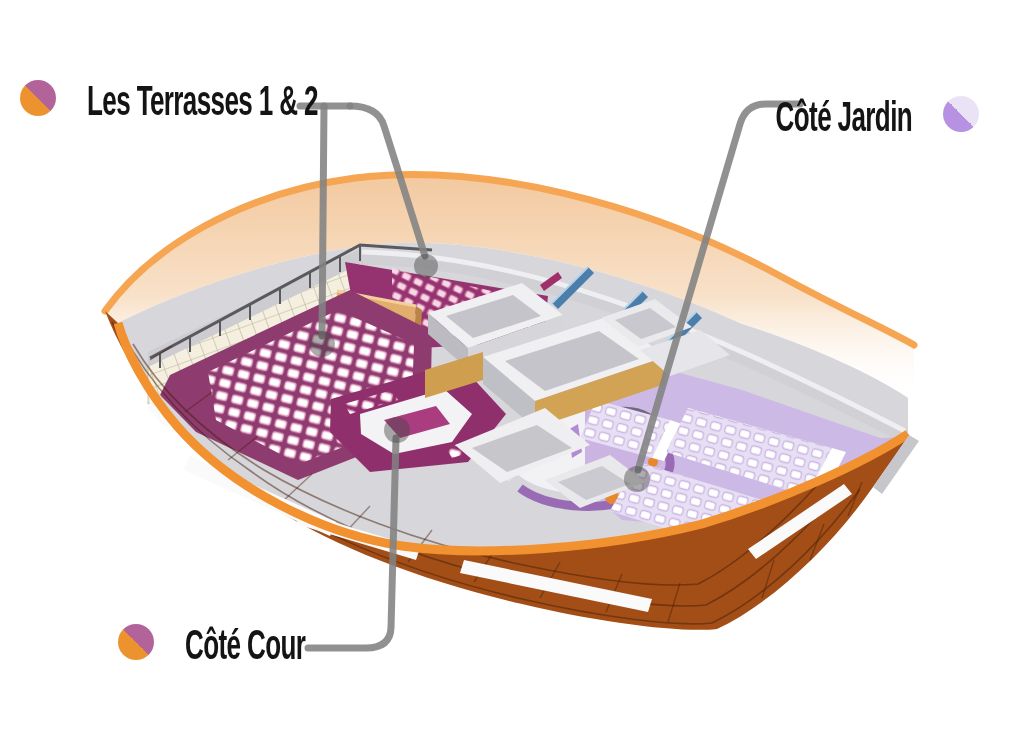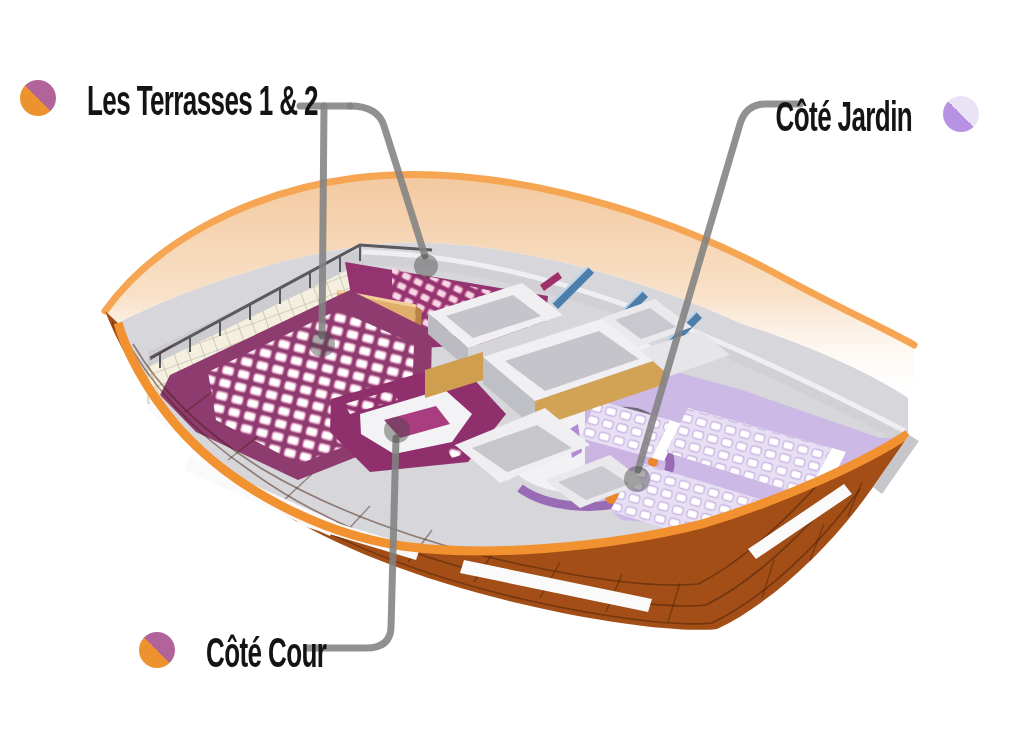--- a/index.html
+++ b/index.html
@@ -8,21 +8,21 @@
   .stage{position:absolute;inset:0;}
   svg{display:block;}
   .legend-label{position:absolute;display:flex;align-items:flex-start;gap:31px;}
   .legend-text{font-weight:bold;font-size:42px;letter-spacing:-1px;color:#141414;
                white-space:nowrap;transform:scaleX(.62);line-height:1;}
   .origin-left .legend-text{transform-origin:left center;}
   .origin-right .legend-text{transform-origin:right center;}
   .tone-circle{width:36px;height:36px;border-radius:50%;flex:0 0 auto;}
   #lbl-terrasses{left:20px;top:80px;}
   #lbl-jardin{right:45px;top:96px;}
-  #lbl-cour{left:139px;top:624px;margin-top:8px;}
+  #lbl-cour{left:118px;top:624px;}
 </style>
 </head>
 <body>
 
 <div class="stage">
 <svg viewBox="0 0 1024 737" width="1024" height="737" aria-label="3D venue cutaway">
   <defs>
     <linearGradient id="wallGrad" x1="0" y1="0" x2="0" y2="1">
       <stop offset="0" stop-color="#f2c69a"></stop>
       <stop offset="0.55" stop-color="#f8e0c6"></stop>

